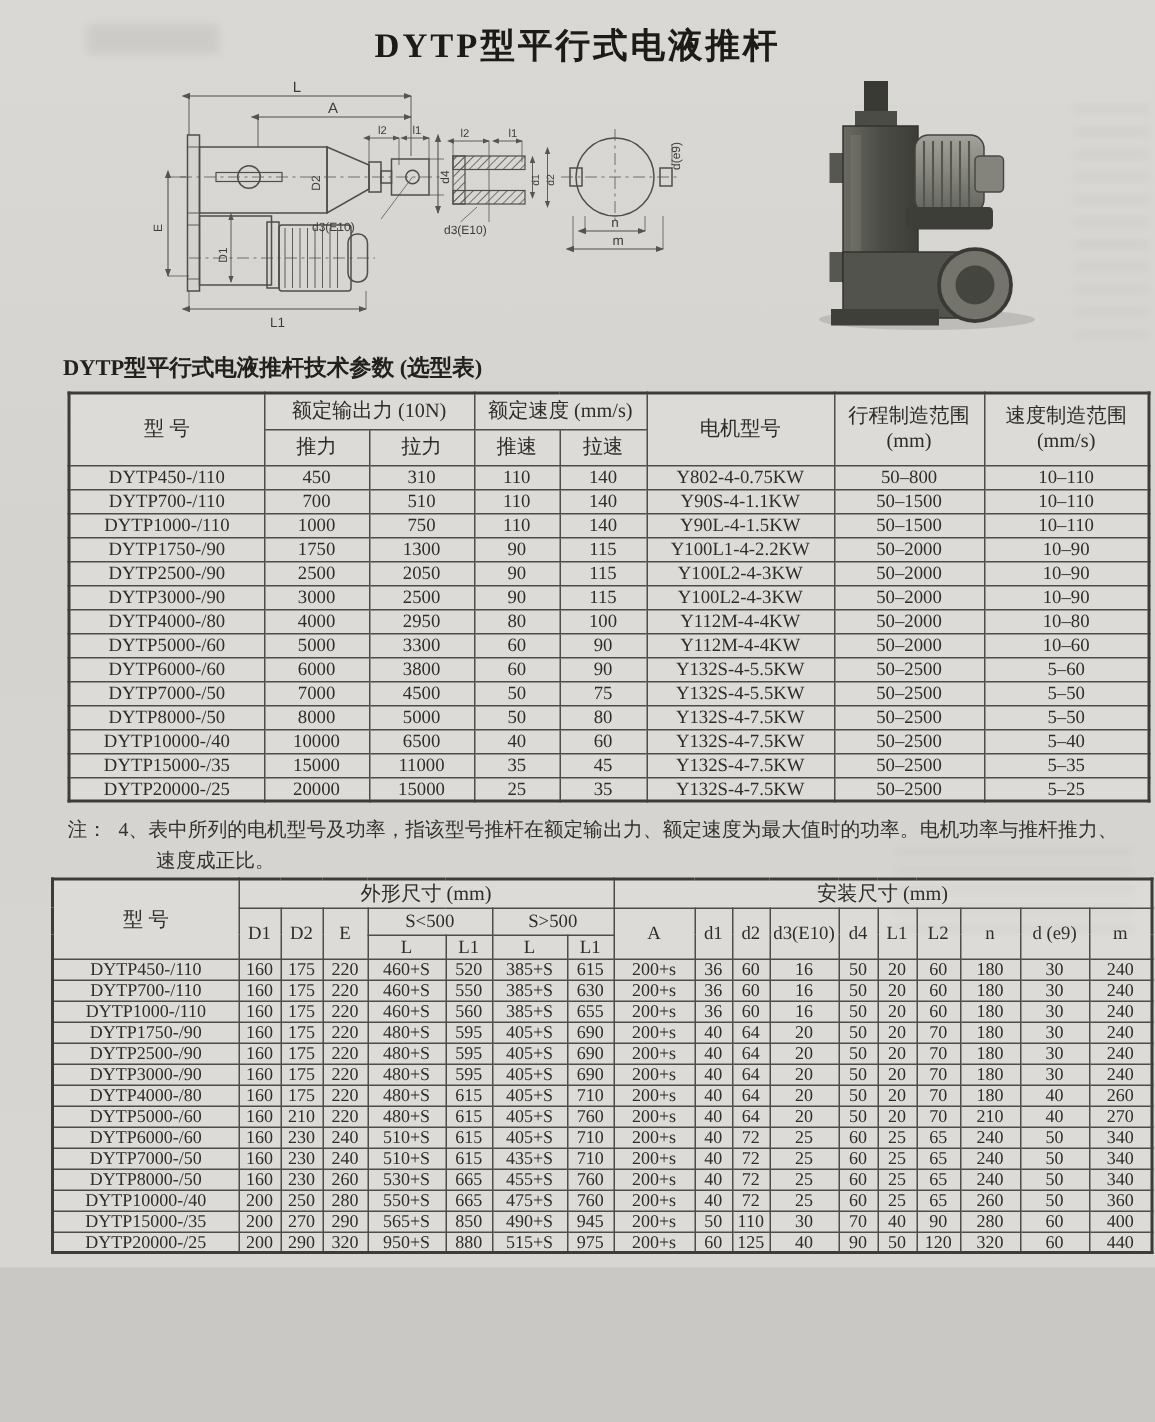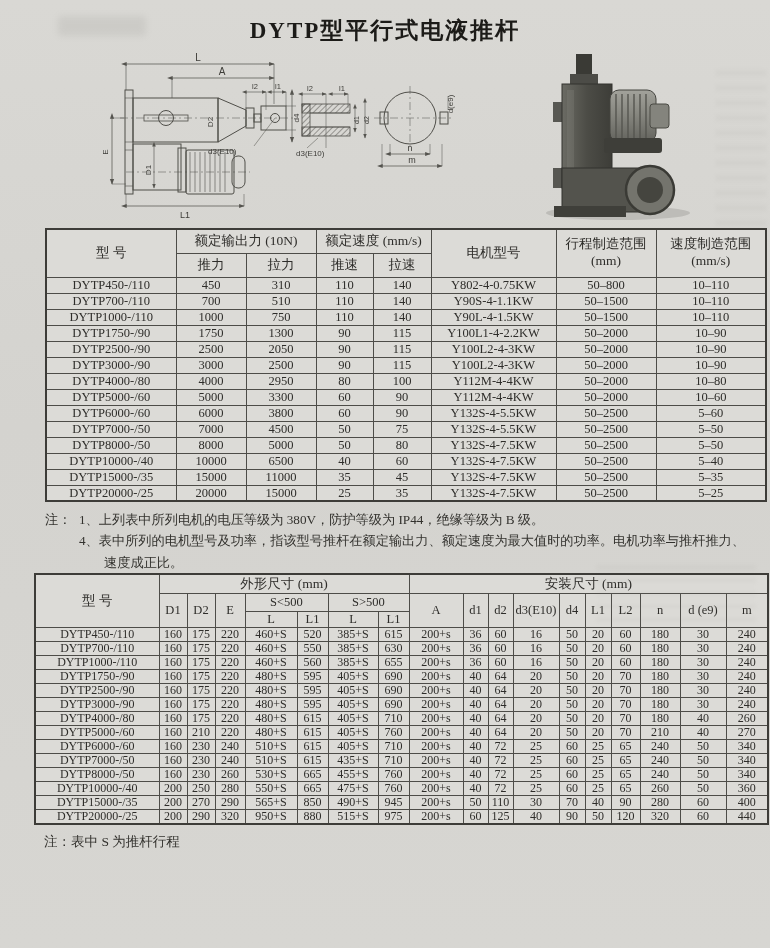--- a/index.html
+++ b/index.html
@@ -1,18 +1,18 @@
 <!DOCTYPE html>
 <html><head>
 <meta charset="utf-8">
 <style>
   * { margin:0; padding:0; box-sizing:border-box; }
   html,body { background:#c9c8c4; }
   .page {
-    position:relative; width:770px; height:948px; overflow:hidden;
+    position:relative; width:770px; height:845px; overflow:hidden;
     background:linear-gradient(180deg,#d9d8d4 0%, #d4d3cf 45%, #d7d6d2 100%);
     font-family:"Liberation Serif","DejaVu Serif",serif;
     color:#2e2d2a;
   }
   .page-title {
     margin-top:15px; text-align:center;
     font-size:23px; font-weight:bold; letter-spacing:2px; color:#1c1b18;
   }
   
   .figure-strip { position:relative; height:178px; margin-top:4px; }
@@ -223,20 +223,21 @@
         <rect x="112" y="54" width="19" height="24" rx="3" fill="#84847d" stroke="#4a4a44"></rect>
         <rect x="66" y="88" width="58" height="15" rx="3" fill="#3e3e39"></rect>
         <rect x="24" y="118" width="78" height="44" fill="#53534d" stroke="#33332f"></rect>
         <circle cx="112" cy="140" r="24" fill="#74746d" stroke="#3a3a35" stroke-width="2.5"></circle>
         <circle cx="112" cy="140" r="13" fill="#45453f"></circle>
         <rect x="16" y="156" width="72" height="11" fill="#3f3f3a"></rect>
       </g>
     </svg>
   </div>
 
+  <div class="section-caption">DYTP型平行式电液推杆技术参数 (选型表)</div>
 
   <table class="tbl1">
     <colgroup>
       <col style="width:130px">
         <col style="width:70px">
         <col style="width:70px">
         <col style="width:57px">
       <col style="width:58px">
         <col style="width:125px">
         <col style="width:100px">
@@ -404,21 +405,20 @@
           <td>Y132S-4-7.5KW</td>
           <td>50–2500</td>
           <td>5–25</td>
         </tr>
       </tbody>
   </table>
 
   <div class="notes">
     <span class="notes-prefix">注：</span>
     <div class="notes-items">
-        <div class="note-line">1、上列表中所列电机的电压等级为 380V，防护等级为 IP44，绝缘等级为 B 级。</div>
         <div class="note-line">4、表中所列的电机型号及功率，指该型号推杆在额定输出力、额定速度为最大值时的功率。电机功率与推杆推力、速度成正比。</div>
       </div>
   </div>
 
 
   <table class="tbl2">
     <colgroup>
       <col style="width:124px">
         <col style="width:28px">
         <col style="width:28px">

